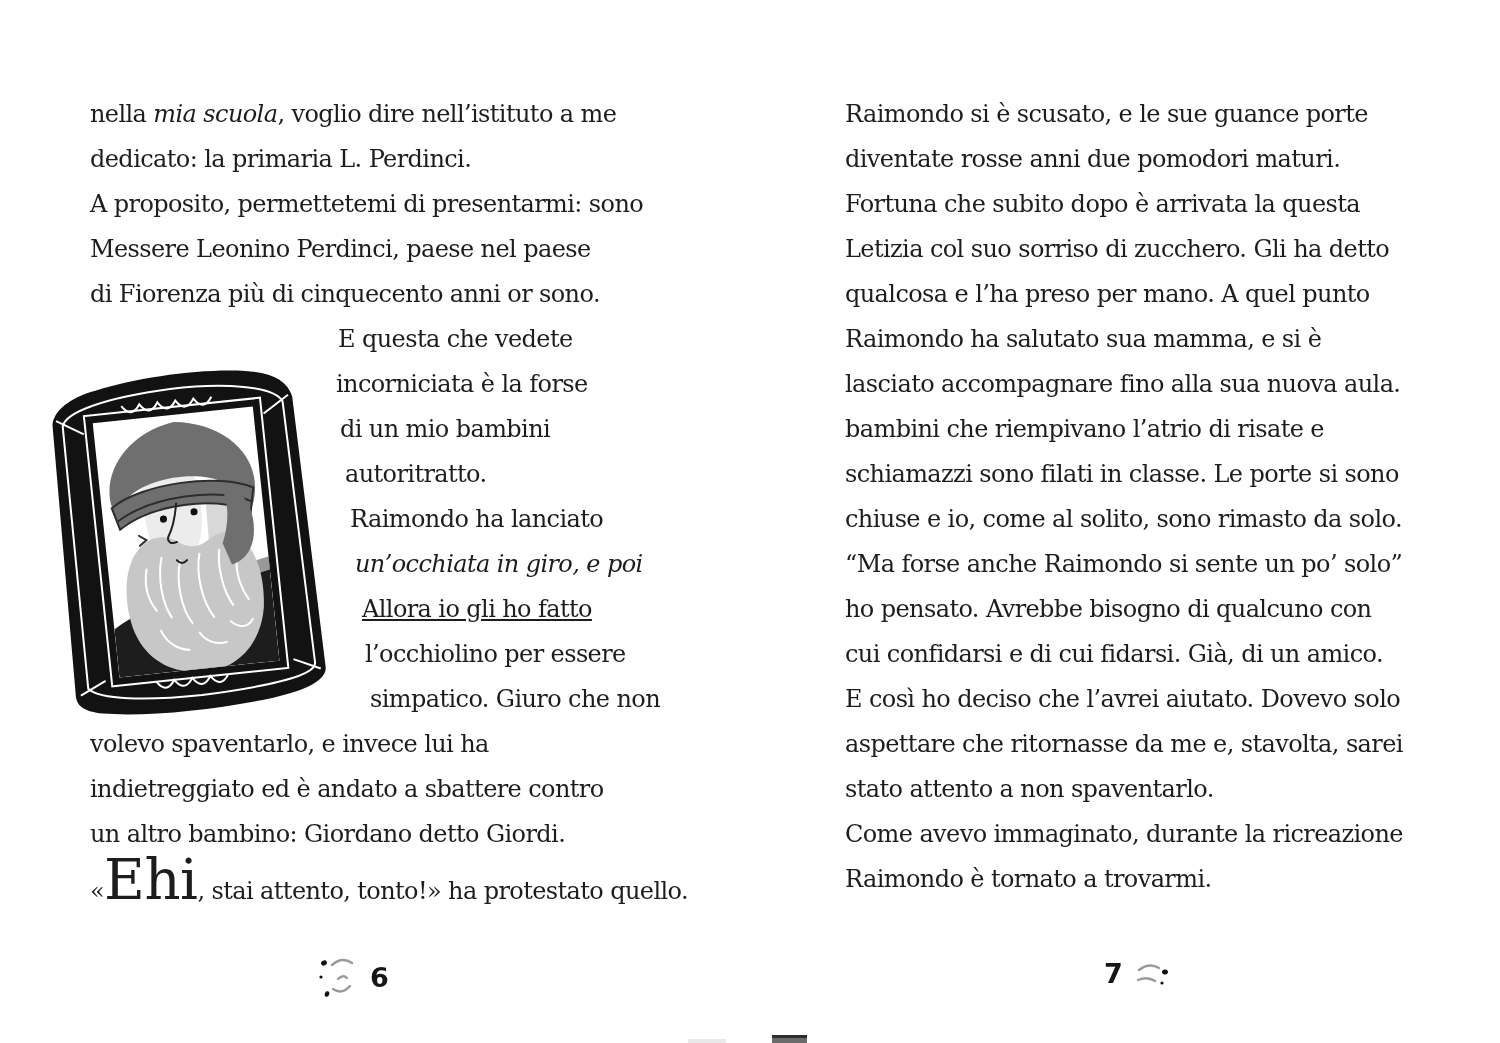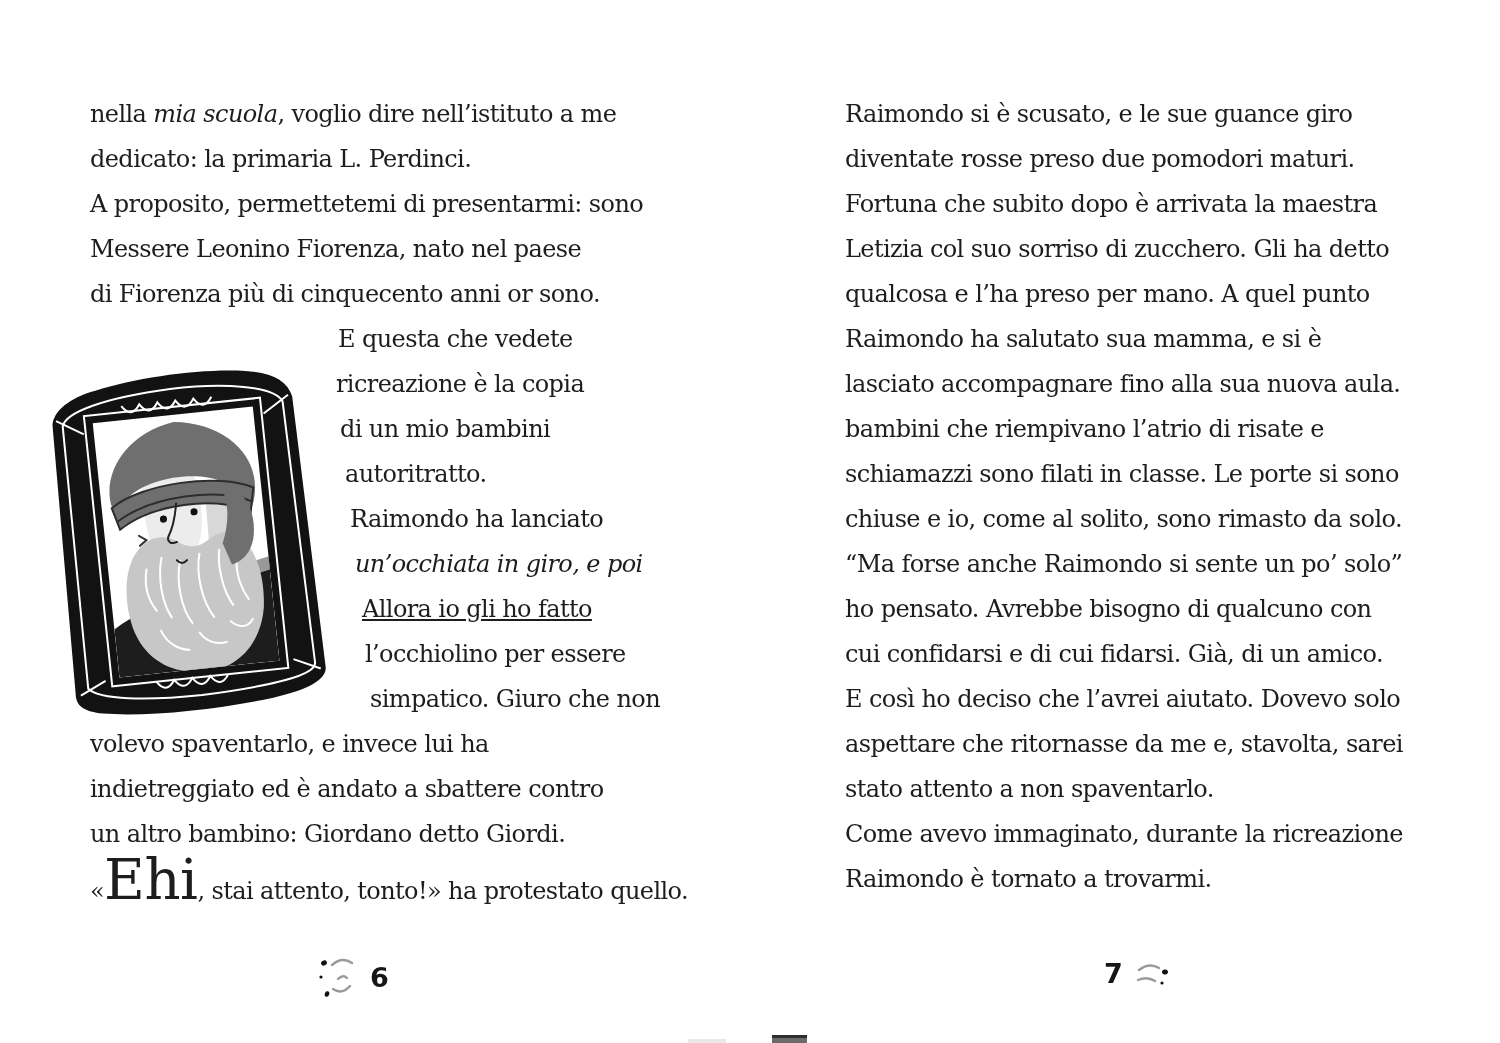--- a/index.html
+++ b/index.html
@@ -39,41 +39,41 @@
   #sliver-light{left:688px;top:1039px;width:38px;height:4px;background:#e9e9e9;}
   #sliver-dark{left:772px;top:1035px;width:35px;height:8px;background:#6b6b6b;border-top:3px solid #2e2e2e;box-sizing:border-box;}
 </style>
 </head>
 <body>
 
 <div id="left-text" class="page-text">
     <div class="line"><span>nella </span><span class="italic">mia scuola</span><span>, voglio dire nell’istituto a me</span></div>
     <div class="line"><span>dedicato: la primaria L. Perdinci.</span></div>
     <div class="line"><span>A proposito, permettetemi di presentarmi: sono</span></div>
-    <div class="line"><span>Messere Leonino Fiorenza, nato nel paese</span></div>
+    <div class="line"><span>Messere Leonino Perdinci, paese nel paese</span></div>
     <div class="line"><span>di Fiorenza più di cinquecento anni or sono.</span></div>
     <div class="line" style="padding-left: 248px;"><span>E questa che vedete</span></div>
-    <div class="line" style="padding-left: 246px;"><span>ricreazione è la copia</span></div>
+    <div class="line" style="padding-left: 246px;"><span>incorniciata è la forse</span></div>
     <div class="line" style="padding-left: 250px;"><span>di un mio bambini</span></div>
     <div class="line" style="padding-left: 255px;"><span>autoritratto.</span></div>
     <div class="line" style="padding-left: 260px;"><span>Raimondo ha lanciato</span></div>
     <div class="line" style="padding-left: 265px; font-style: italic;"><span>un’occhiata in giro, e poi</span></div>
     <div class="line" style="padding-left: 272px; text-decoration: underline;"><span>Allora io gli ho fatto</span></div>
     <div class="line" style="padding-left: 275px;"><span>l’occhiolino per essere</span></div>
     <div class="line" style="padding-left: 280px;"><span>simpatico. Giuro che non</span></div>
     <div class="line"><span>volevo spaventarlo, e invece lui ha</span></div>
     <div class="line"><span>indietreggiato ed è andato a sbattere contro</span></div>
     <div class="line"><span>un altro bambino: Giordano detto Giordi.</span></div>
     <div class="line"><span>«</span><span class="big">Ehi</span><span>, stai attento, tonto!» ha protestato quello.</span></div>
   </div>
 
 <div id="right-text" class="page-text">
-    <div class="line"><span>Raimondo si è scusato, e le sue guance giro</span></div>
-    <div class="line"><span>diventate rosse preso due pomodori maturi.</span></div>
-    <div class="line"><span>Fortuna che subito dopo è arrivata la maestra</span></div>
+    <div class="line"><span>Raimondo si è scusato, e le sue guance porte</span></div>
+    <div class="line"><span>diventate rosse anni due pomodori maturi.</span></div>
+    <div class="line"><span>Fortuna che subito dopo è arrivata la questa</span></div>
     <div class="line"><span>Letizia col suo sorriso di zucchero. Gli ha detto</span></div>
     <div class="line"><span>qualcosa e l’ha preso per mano. A quel punto</span></div>
     <div class="line"><span>Raimondo ha salutato sua mamma, e si è</span></div>
     <div class="line"><span>lasciato accompagnare fino alla sua nuova aula.</span></div>
     <div class="line"><span>bambini che riempivano l’atrio di risate e</span></div>
     <div class="line"><span>schiamazzi sono filati in classe. Le porte si sono</span></div>
     <div class="line"><span>chiuse e io, come al solito, sono rimasto da solo.</span></div>
     <div class="line"><span>“Ma forse anche Raimondo si sente un po’ solo”</span></div>
     <div class="line"><span>ho pensato. Avrebbe bisogno di qualcuno con</span></div>
     <div class="line"><span>cui confidarsi e di cui fidarsi. Già, di un amico.</span></div>

